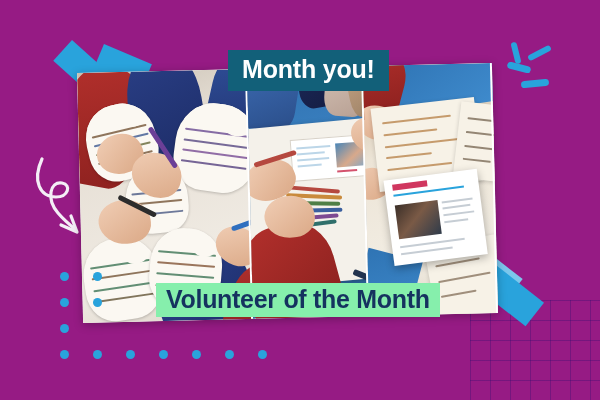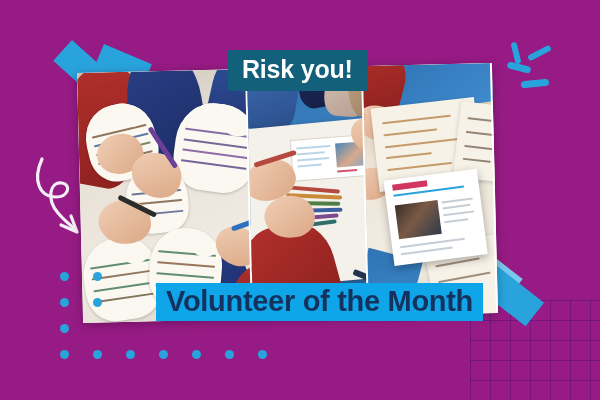--- a/index.html
+++ b/index.html
@@ -263,23 +263,23 @@
     letter-spacing: -0.2px;
     line-height: 1.05;
     white-space: nowrap;
   }
 
   .banner-title {
     position: absolute;
     left: 156px;
     top: 283px;
     padding: 3px 10px 5px 10px;
-    background: #0ea5e9;
+    background: #86efac;
     color: #15325F;
-    font-size: 29px;
+    font-size: 25px;
     font-weight: bold;
     letter-spacing: -0.3px;
     line-height: 1.05;
     white-space: nowrap;
   }
 
   .banner-subtitle {
     position: absolute;
     left: 70px;
     top: 313px;
@@ -459,18 +459,18 @@
     <div class="dot" style="left:0px;  top:52px;"></div>
     <div class="dot" style="left:0px;  top:78px;"></div>
     <div class="dot" style="left:33px; top:78px;"></div>
     <div class="dot" style="left:66px; top:78px;"></div>
     <div class="dot" style="left:99px; top:78px;"></div>
     <div class="dot" style="left:132px;top:78px;"></div>
     <div class="dot" style="left:165px;top:78px;"></div>
     <div class="dot" style="left:198px;top:78px;"></div>
   </div>
 
-  <div class="banner-thankyou">Risk you!</div>
+  <div class="banner-thankyou">Month you!</div>
 
   <div class="banner-title">Volunteer of the Month</div>
 
 
 </div>
 
 </body></html>

